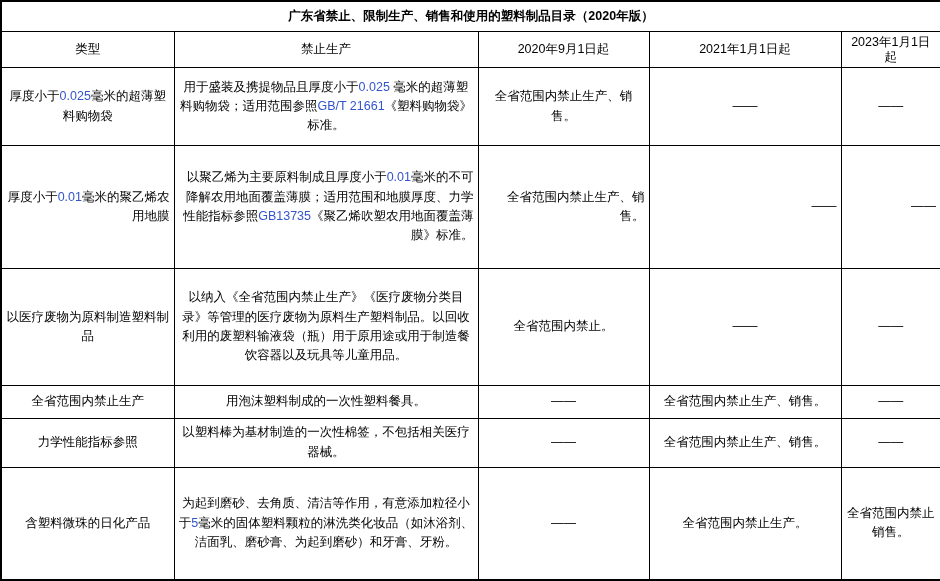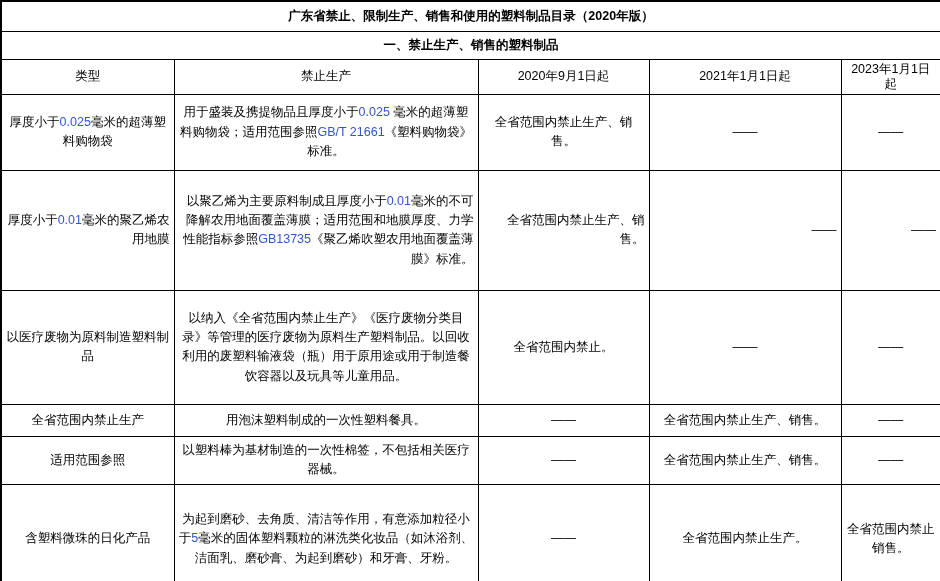--- a/index.html
+++ b/index.html
@@ -42,23 +42,20 @@
       <col style="width:173px">
       <col style="width:304px">
       <col style="width:171px">
       <col style="width:192px">
       <col style="width:100px">
     </colgroup>
     <tbody>
       <tr>
         <td colspan="5" class="title-cell">广东省禁止、限制生产、销售和使用的塑料制品目录（2020年版）</td>
       </tr>
-      <tr>
-        <td colspan="5" class="section-cell">一、禁止生产、销售的塑料制品</td>
-      </tr>
       <tr class="header-row">
         <td>类型</td>
         <td>禁止生产</td>
         <td>2020年9月1日起</td>
         <td>2021年1月1日起</td>
         <td>2023年1月1日起</td>
       </tr>
 
       <tr class="r1">
         <td><span>厚度小于</span><span class="hl">0.025</span><span>毫米的超薄塑料购物袋</span></td>
@@ -86,21 +83,21 @@
 
       <tr class="r4">
         <td><span>全省范围内禁止生产</span></td>
         <td><span>用泡沫塑料制成的一次性塑料餐具。</span></td>
         <td>——</td>
         <td>全省范围内禁止生产、销售。</td>
         <td>——</td>
       </tr>
 
       <tr class="r5">
-        <td><span>适用范围参照</span></td>
+        <td><span>力学性能指标参照</span></td>
         <td><span>以塑料棒为基材制造的一次性棉签，不包括相关医疗器械。</span></td>
         <td>——</td>
         <td>全省范围内禁止生产、销售。</td>
         <td>——</td>
       </tr>
 
       <tr class="r6">
         <td><span>含塑料微珠的日化产品</span></td>
         <td><span>为起到磨砂、去角质、清洁等作用，有意添加粒径小于</span><span class="hl">5</span><span>毫米的固体塑料颗粒的淋洗类化妆品（如沐浴剂、洁面乳、磨砂膏、为起到磨砂）和牙膏、牙粉。</span></td>
         <td>——</td>

